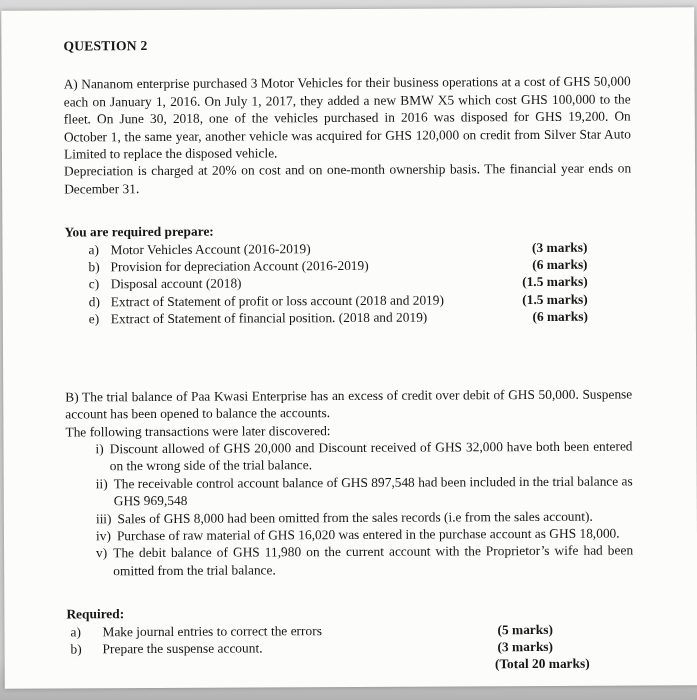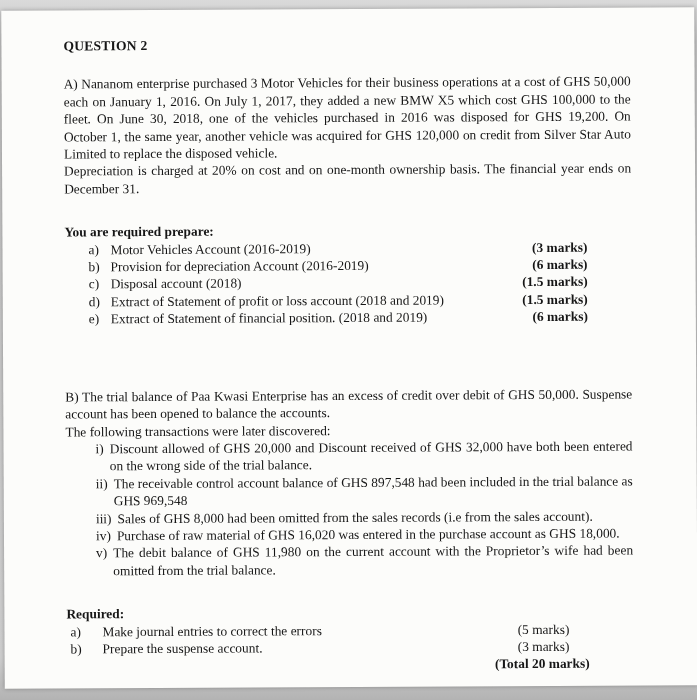--- a/index.html
+++ b/index.html
@@ -35,21 +35,21 @@
   .req-row .txt{flex:1;}
   .req-row .marks{width:92px;flex:none;text-align:right;font-weight:bold;}
   
   .b-item{display:flex;margin-left:30px;text-align:justify;}
   .b-lbl{flex:none;margin-right:6px;}
   .b-txt{flex:1;}
   
   .req2-row{display:flex;padding-right:44px;}
   .req2-row .lbl{width:32px;margin-left:4px;flex:none;}
   .req2-row .txt{flex:1;}
-  .req2-row .marks{width:92px;flex:none;text-align:center;font-weight:normal;}
+  .req2-row .marks{width:92px;flex:none;text-align:left;font-weight:bold;}
   .total-row{text-align:right;padding-right:44px;font-weight:bold;}
 </style>
 </head>
 <body>
 
 <div class="photo">
   <div class="paper">
 
     <p class="title">QUESTION 2</p>
 

